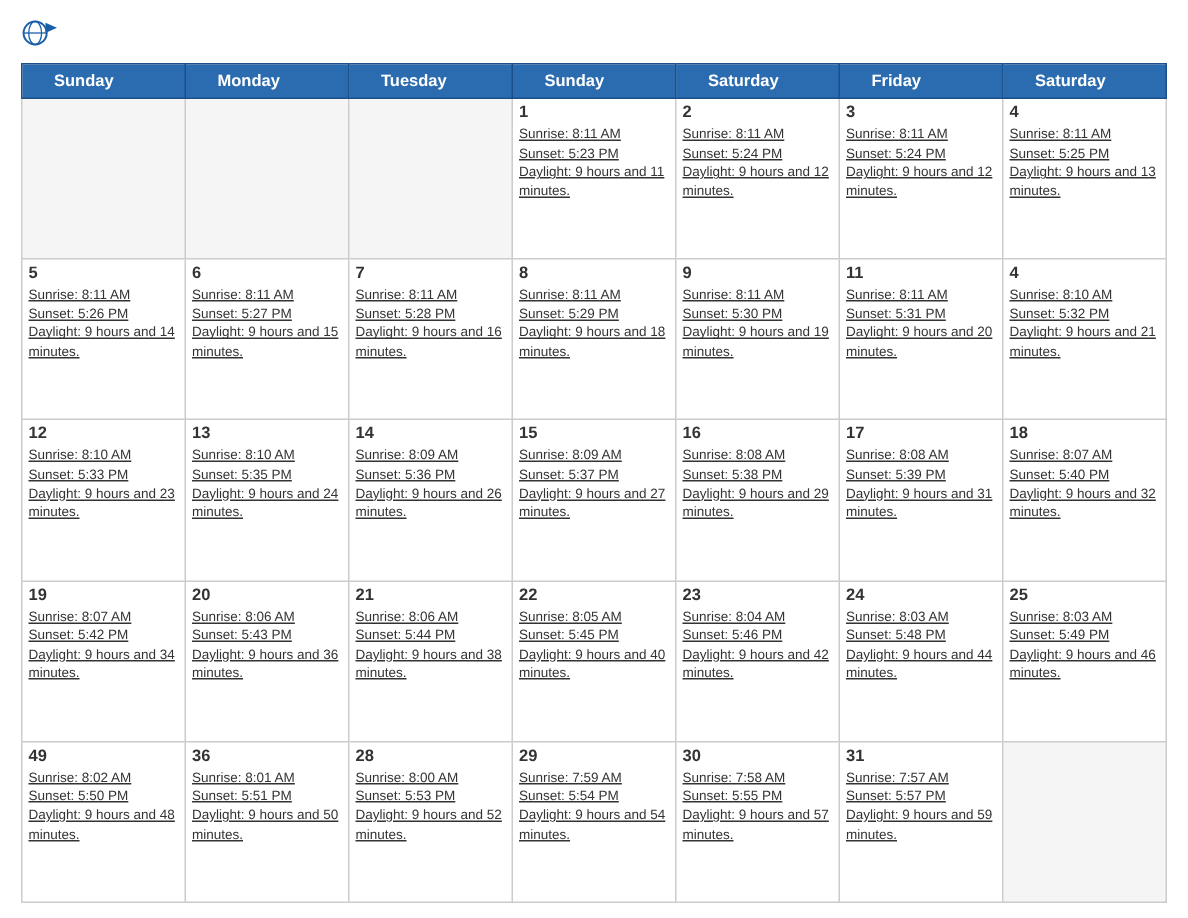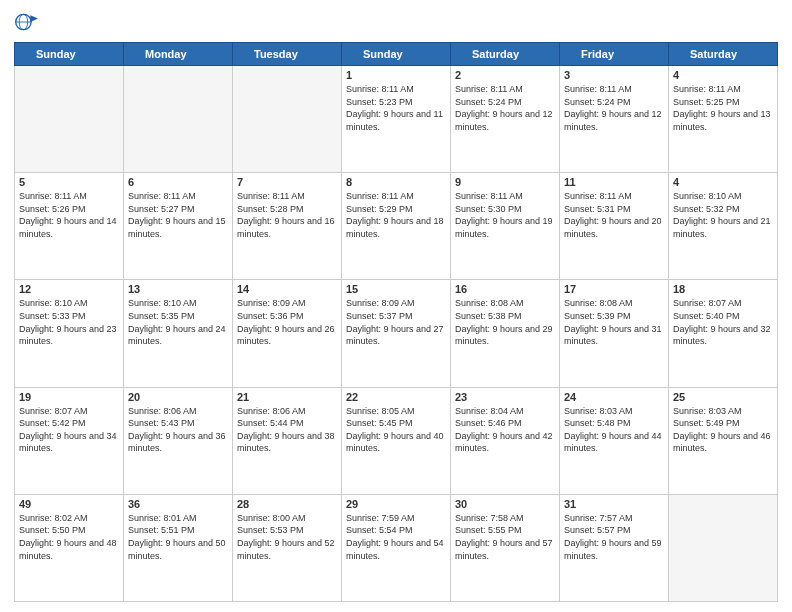--- a/index.html
+++ b/index.html
@@ -82,20 +82,21 @@
       background: #f5f5f5;
     }
     .day-num {
       font-size: 11px;
       font-weight: bold;
       margin-bottom: 2px;
       display: block;
     }
     .cell-text {
       line-height: 1.4;
+      text-decoration: underline;
     }
   </style>
 </head>
 <body>
 
 <div class="page">
   <div class="header">
     <div class="logo">
       <svg class="logo-icon" viewBox="0 0 28 28">
         <rect x="0" y="0" width="28" height="28" fill="none"></rect>

